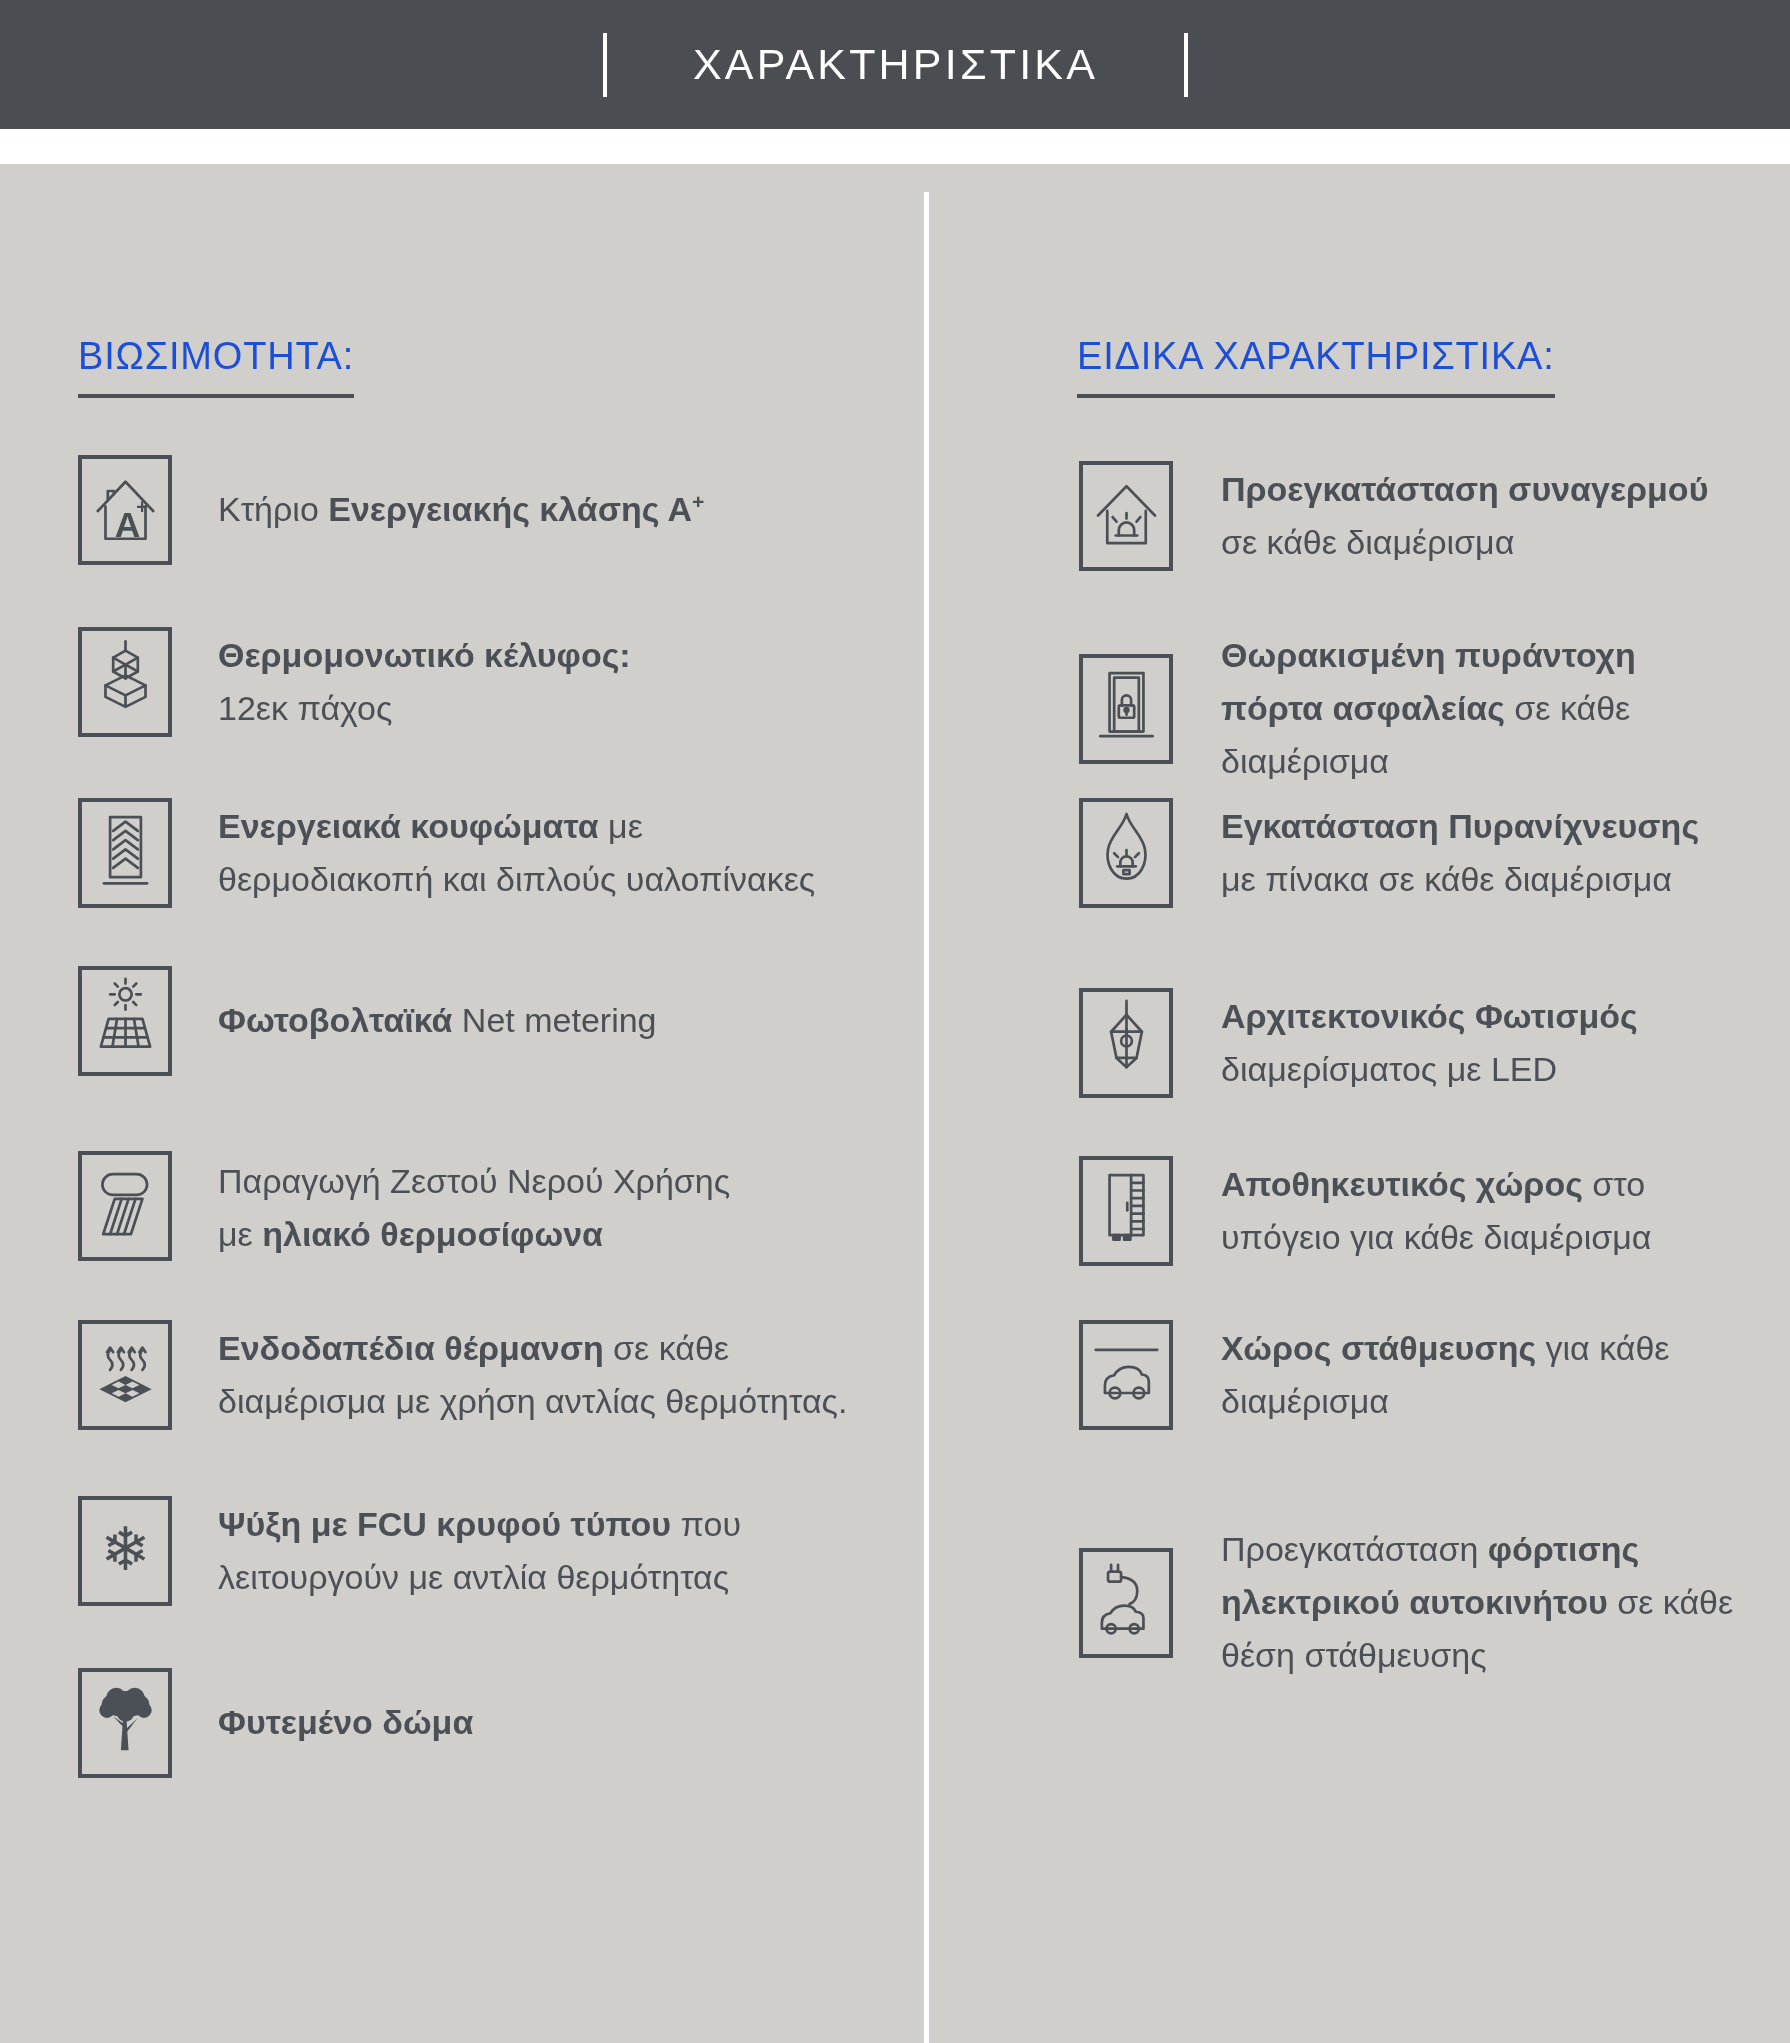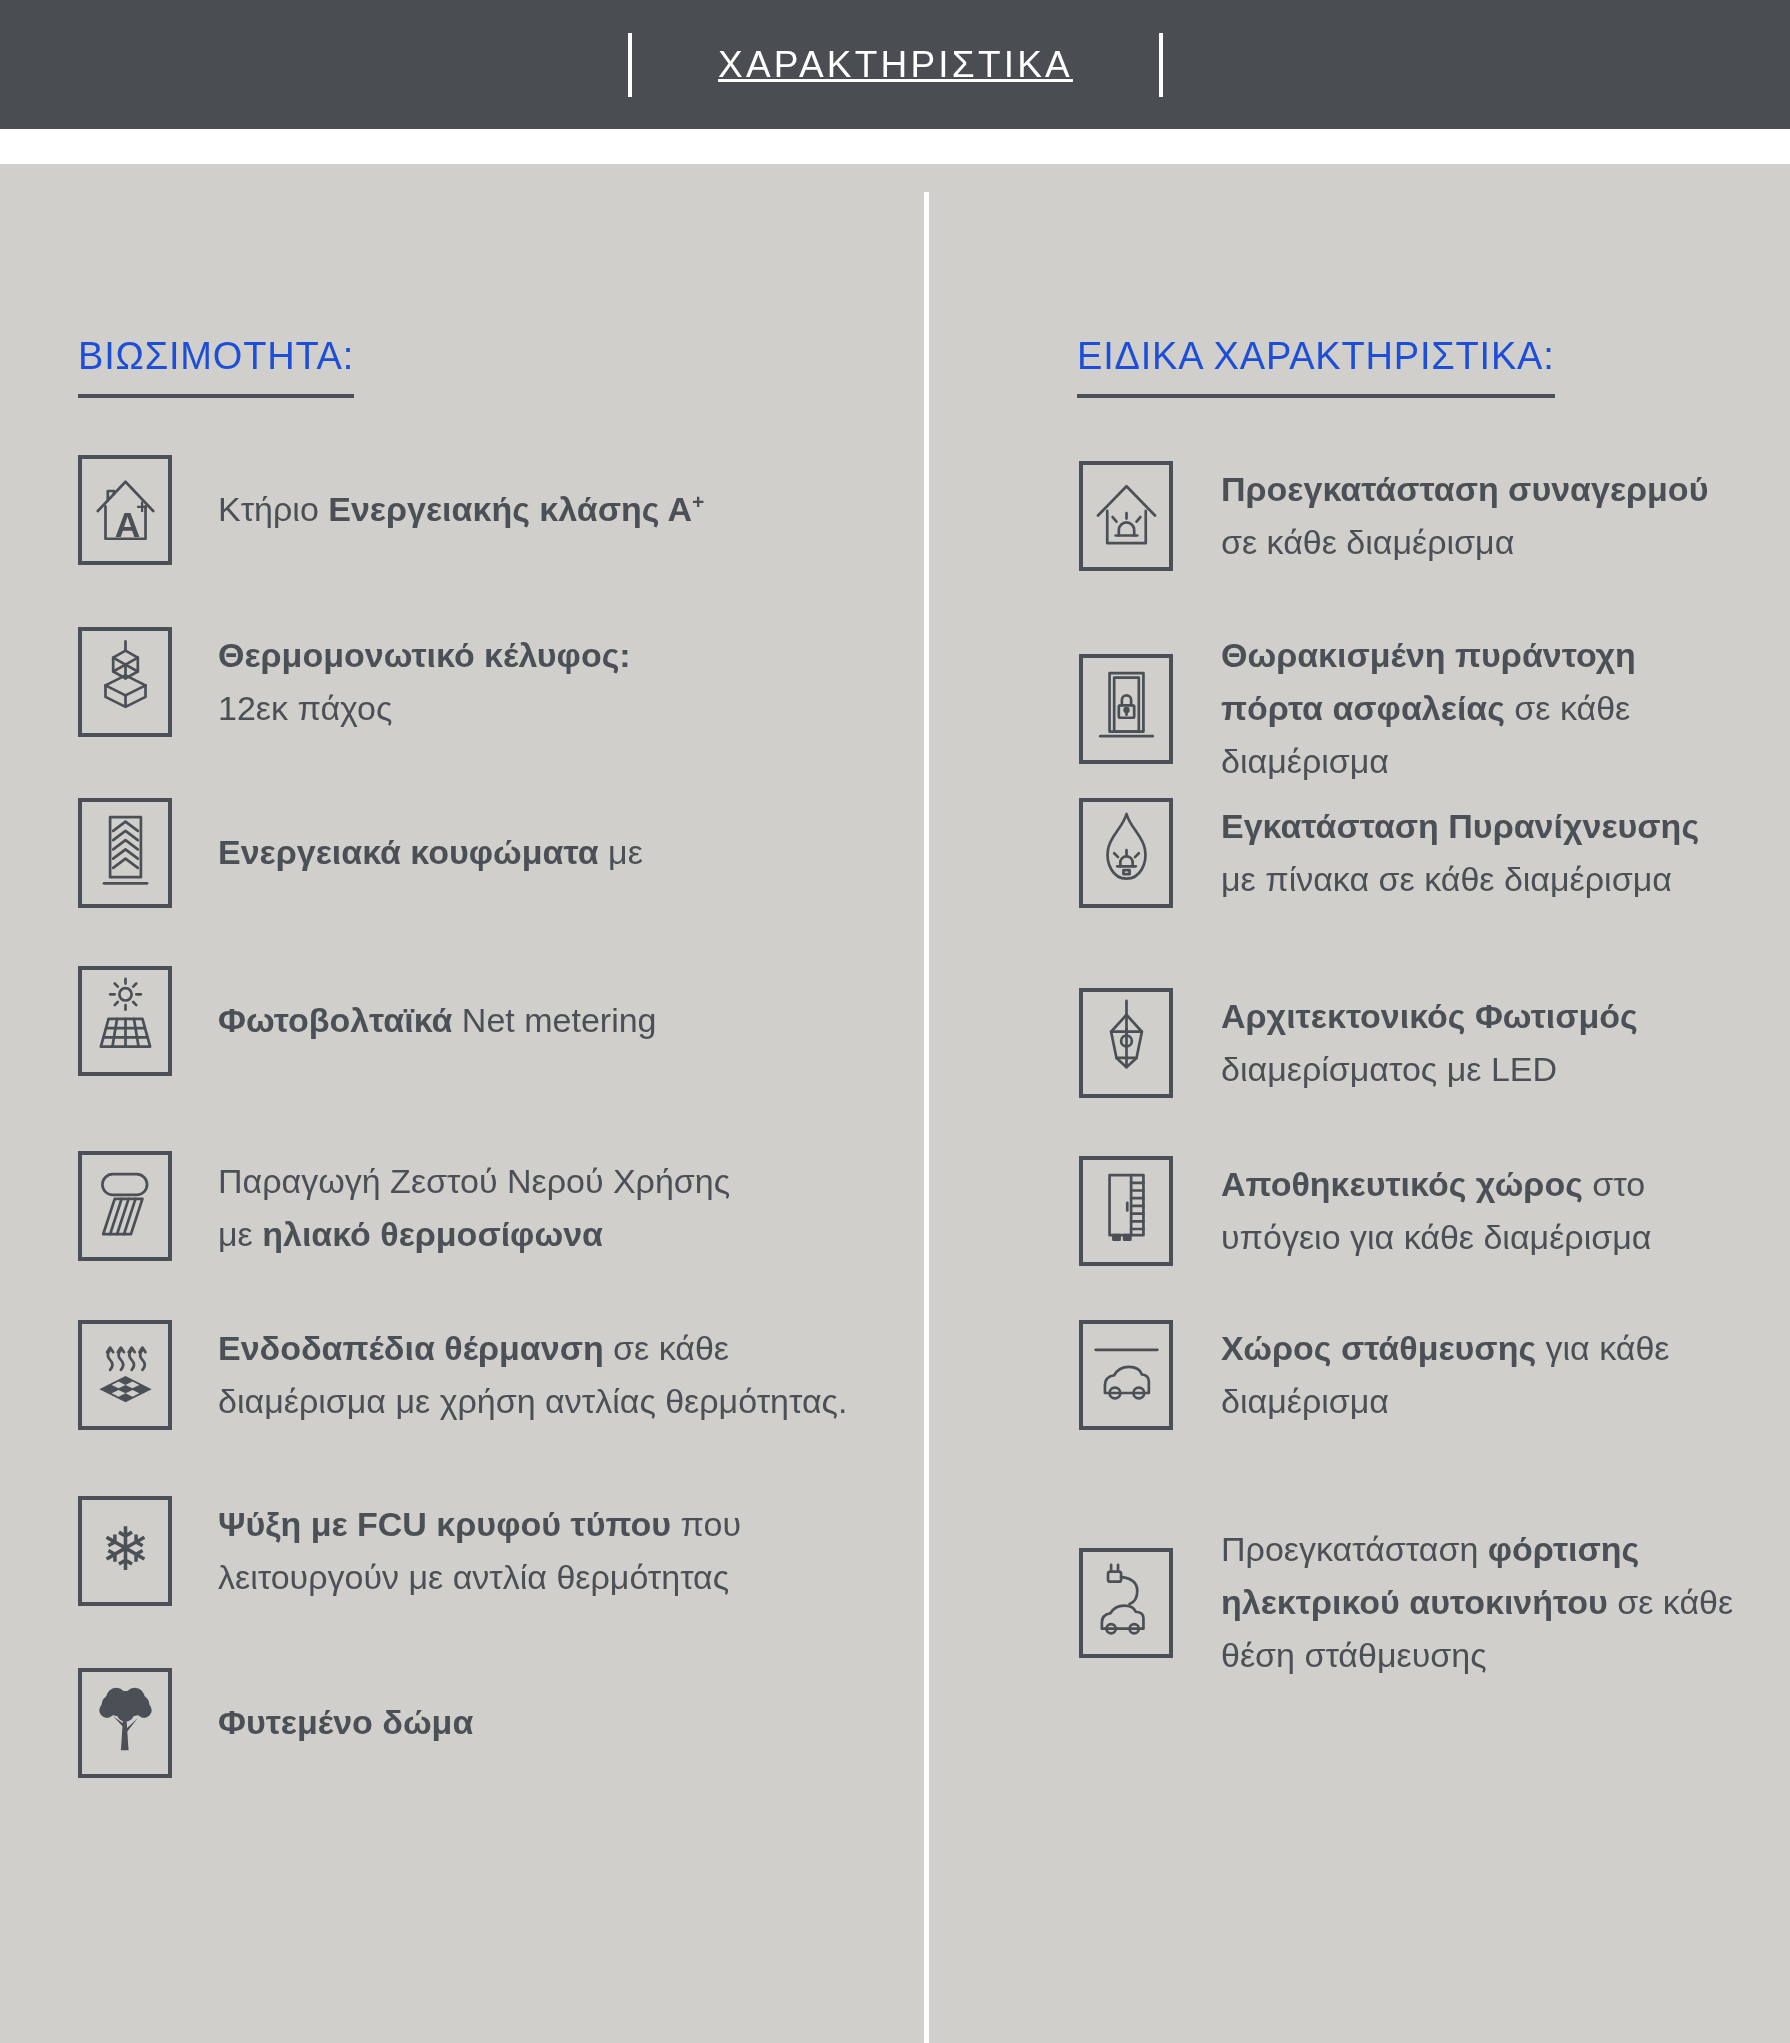--- a/index.html
+++ b/index.html
@@ -7,23 +7,22 @@
     width:1791px;height:2043px;position:relative;overflow:hidden;
     background:#d1cfcb;color:#4b5056;
     font-family:"Liberation Sans", sans-serif;
   }
   .header-bar{
     position:absolute;top:0;left:0;width:1791px;height:129px;background:#4a4e53;
     display:flex;align-items:center;justify-content:center;gap:86px;
   }
   .header-vbar{width:4px;height:64px;background:#ffffff;}
   .header-title{
-    color:#ffffff;font-size:37px;letter-spacing:3.2px;font-weight:normal;
+    color:#ffffff;font-size:43px;letter-spacing:3.2px;font-weight:normal;
     white-space:nowrap;
-    text-decoration:underline;
   }
   .white-strip{position:absolute;top:129px;left:0;width:1791px;height:35px;background:#ffffff;}
   .v-divider{position:absolute;left:924px;top:192px;width:4.8px;height:1852px;background:#ffffff;}
 
   .col-heading{
     position:absolute;font-size:38px;letter-spacing:0.8px;color:#1d4ed8;
     padding-bottom:16px;border-bottom:4px solid #4b5056;white-space:nowrap;
   }
   #heading-sustainability{left:78px;top:335px;}
   #heading-special{left:1077px;top:335px;}
@@ -120,20 +119,21 @@
             <path d="M34,44 L50,32 L66,44"></path>
        <path d="M34,56 L50,44 L66,56"></path>
             <path d="M34,68 L50,56 L66,68"></path>
        <path d="M34,80 L50,68 L66,80"></path>
        <path d="M22,100 H78"></path>
      </g>
         </svg>
       </div>
       <div class="item-text">
         <div class="line"><span class="b">Ενεργειακά κουφώματα</span><span> με</span></div>
+        <div class="line"><span>θερμοδιακοπή και διπλούς υαλοπίνακες</span></div>
       </div>
     </div>
     <div class="item">
       <div class="icon-box">
         <svg viewBox="0 0 100 120">
           <g stroke="#4b5056" stroke-width="3.5" fill="none" stroke-linecap="round" stroke-linejoin="round">
        <circle cx="50" cy="26" r="8"></circle>
        <path d="M50,12 V6 M50,40 V46 M36,26 H30 M64,26 H70 M40,16 L36,12 M60,16 L64,12 M40,36 L36,40 M60,36 L64,40"></path>
        <polygon points="28,58 72,58 82,94 18,94"></polygon>
        <path d="M39,58 L33,94 M50,58 V94 M61,58 L67,94"></path>

